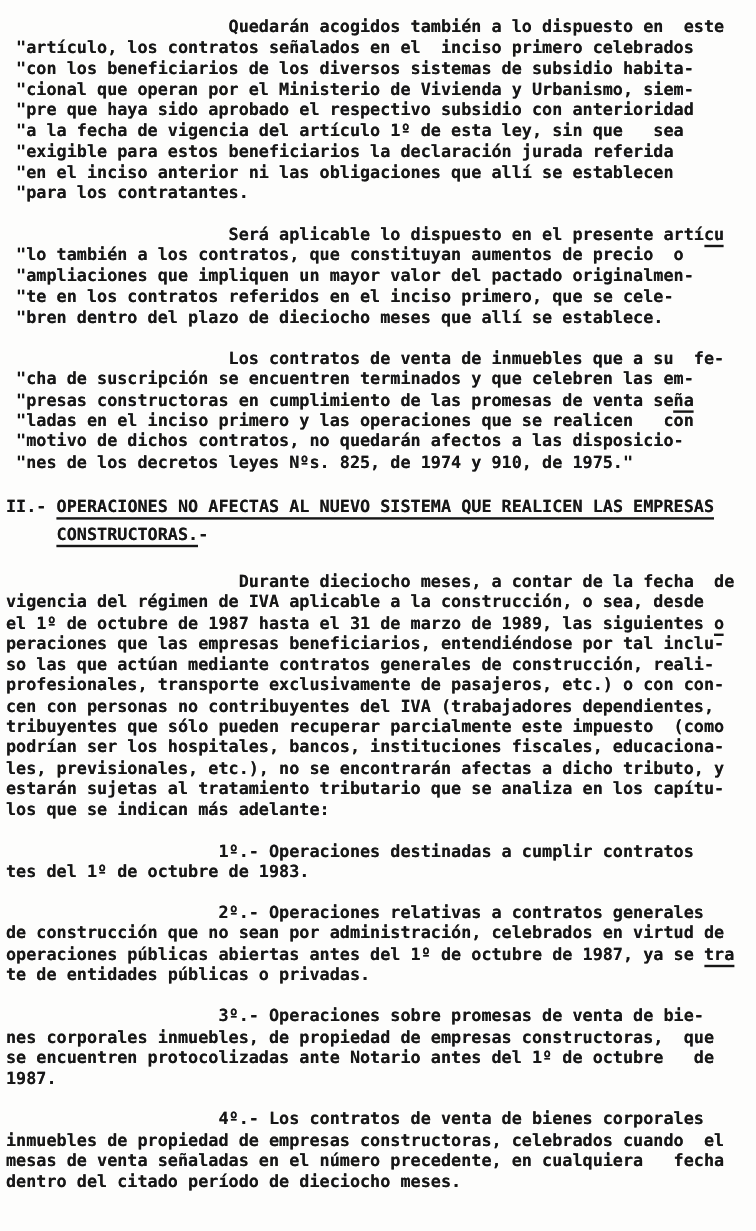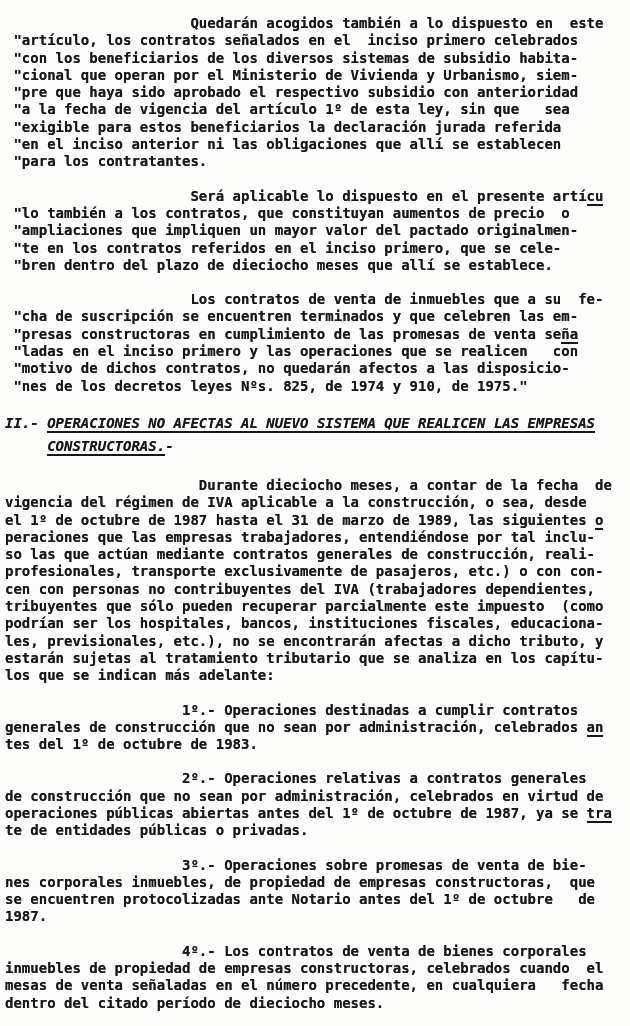--- a/index.html
+++ b/index.html
@@ -18,21 +18,21 @@
     font-family: "DejaVu Sans Mono", "Liberation Mono", monospace;
     font-size: 14px;
     font-weight: 700;
     line-height: 17.3px;
     color: #171717;
     text-shadow: 0 0 0.5px rgba(25,25,25,0.7);
   }
   .block { }
   .block + .block { margin-top: 17px; }
   .kind-heading { margin-top: 8px; margin-bottom: 19px; }
-  .kind-heading .line { line-height: 23px; height: 23px; font-style: italic; }
+  .kind-heading .line { line-height: 23px; height: 23px; }
   .line {
     white-space: pre;
     height: 17.3px;
   }
   .u {
     border-bottom: 2px solid currentColor;
     padding-bottom: 0.5px;
   }
   .kind-heading .u {
     border-bottom-width: 2.5px;
@@ -69,33 +69,32 @@
       <div class="line"><span> "nes de los decretos leyes Nºs. 825, de 1974 y 910, de 1975."</span></div>
     </div>
     <div class="block kind-heading">
       <div class="line"><span>II.- </span><span class="u">OPERACIONES NO AFECTAS AL NUEVO SISTEMA QUE REALICEN LAS EMPRESAS</span></div>
       <div class="line"><span>     </span><span class="u">CONSTRUCTORAS.</span><span>-</span></div>
     </div>
     <div class="block kind-flush">
       <div class="line"><span>                       Durante dieciocho meses, a contar de la fecha  de</span></div>
       <div class="line"><span>vigencia del régimen de IVA aplicable a la construcción, o sea, desde</span></div>
       <div class="line"><span>el 1º de octubre de 1987 hasta el 31 de marzo de 1989, las siguientes </span><span class="u">o</span></div>
-      <div class="line"><span>peraciones que las empresas trabajadores, entendiéndose por tal inclu-</span></div>
+      <div class="line"><span>peraciones que las empresas beneficiarios, entendiéndose por tal inclu-</span></div>
       <div class="line"><span>so las que actúan mediante contratos generales de construcción, reali-</span></div>
       <div class="line"><span>profesionales, transporte exclusivamente de pasajeros, etc.) o con con-</span></div>
       <div class="line"><span>cen con personas no contribuyentes del IVA (trabajadores dependientes,</span></div>
       <div class="line"><span>tribuyentes que sólo pueden recuperar parcialmente este impuesto  (como</span></div>
       <div class="line"><span>podrían ser los hospitales, bancos, instituciones fiscales, educaciona-</span></div>
       <div class="line"><span>les, previsionales, etc.), no se encontrarán afectas a dicho tributo, y</span></div>
       <div class="line"><span>estarán sujetas al tratamiento tributario que se analiza en los capítu-</span></div>
       <div class="line"><span>los que se indican más adelante:</span></div>
     </div>
     <div class="block kind-item">
       <div class="line"><span>                     1º.- Operaciones destinadas a cumplir contratos</span></div>
-      <div class="line"><span>generales de construcción que no sean por administración, celebrados </span><span class="u">an</span></div>
       <div class="line"><span>tes del 1º de octubre de 1983.</span></div>
     </div>
     <div class="block kind-item">
       <div class="line"><span>                     2º.- Operaciones relativas a contratos generales</span></div>
       <div class="line"><span>de construcción que no sean por administración, celebrados en virtud de</span></div>
       <div class="line"><span>operaciones públicas abiertas antes del 1º de octubre de 1987, ya se </span><span class="u">tra</span></div>
       <div class="line"><span>te de entidades públicas o privadas.</span></div>
     </div>
     <div class="block kind-item">
       <div class="line"><span>                     3º.- Operaciones sobre promesas de venta de bie-</span></div>

